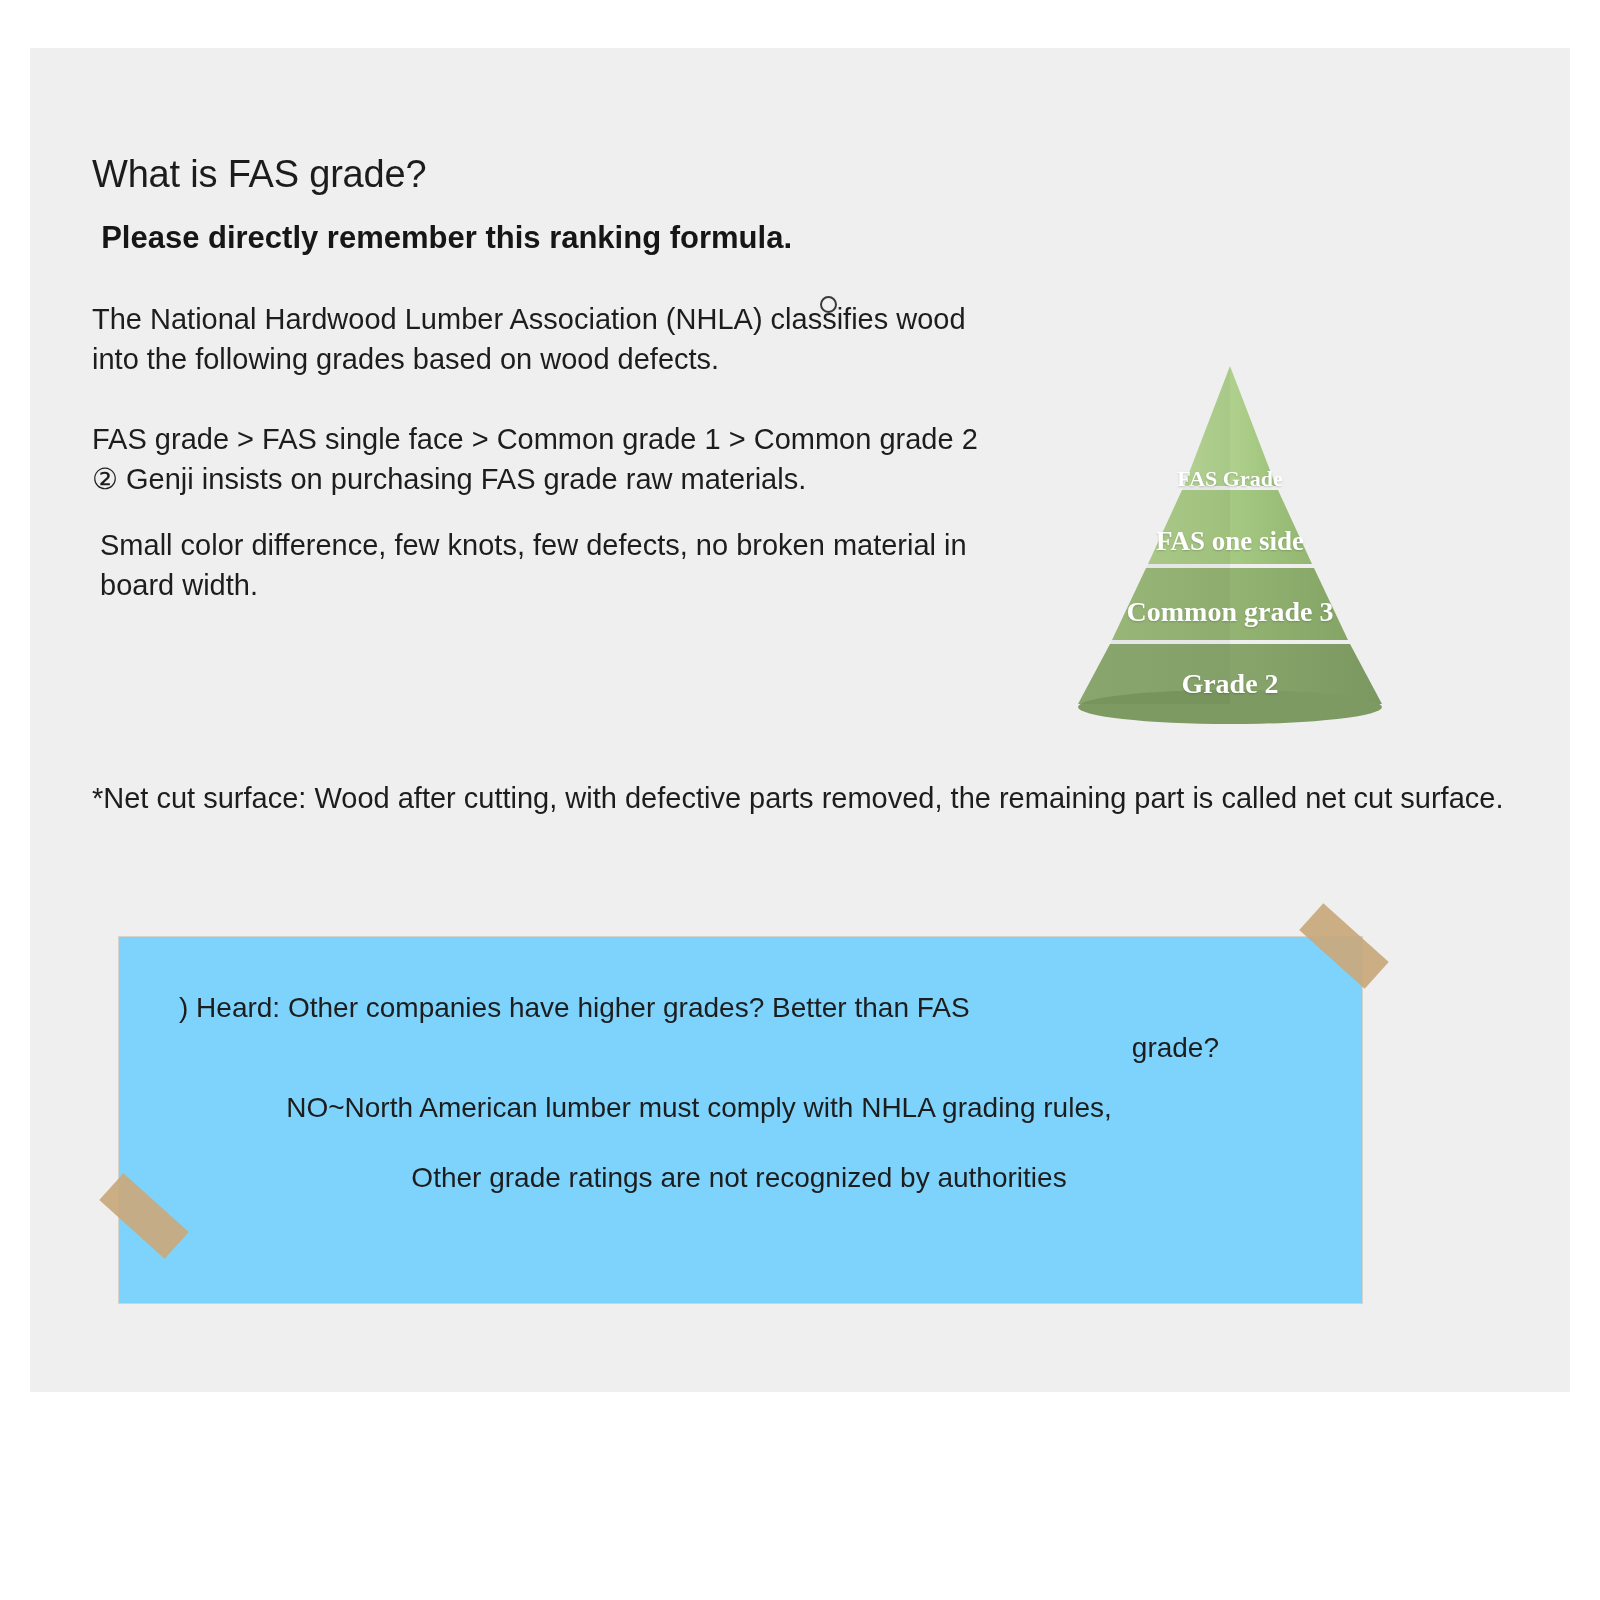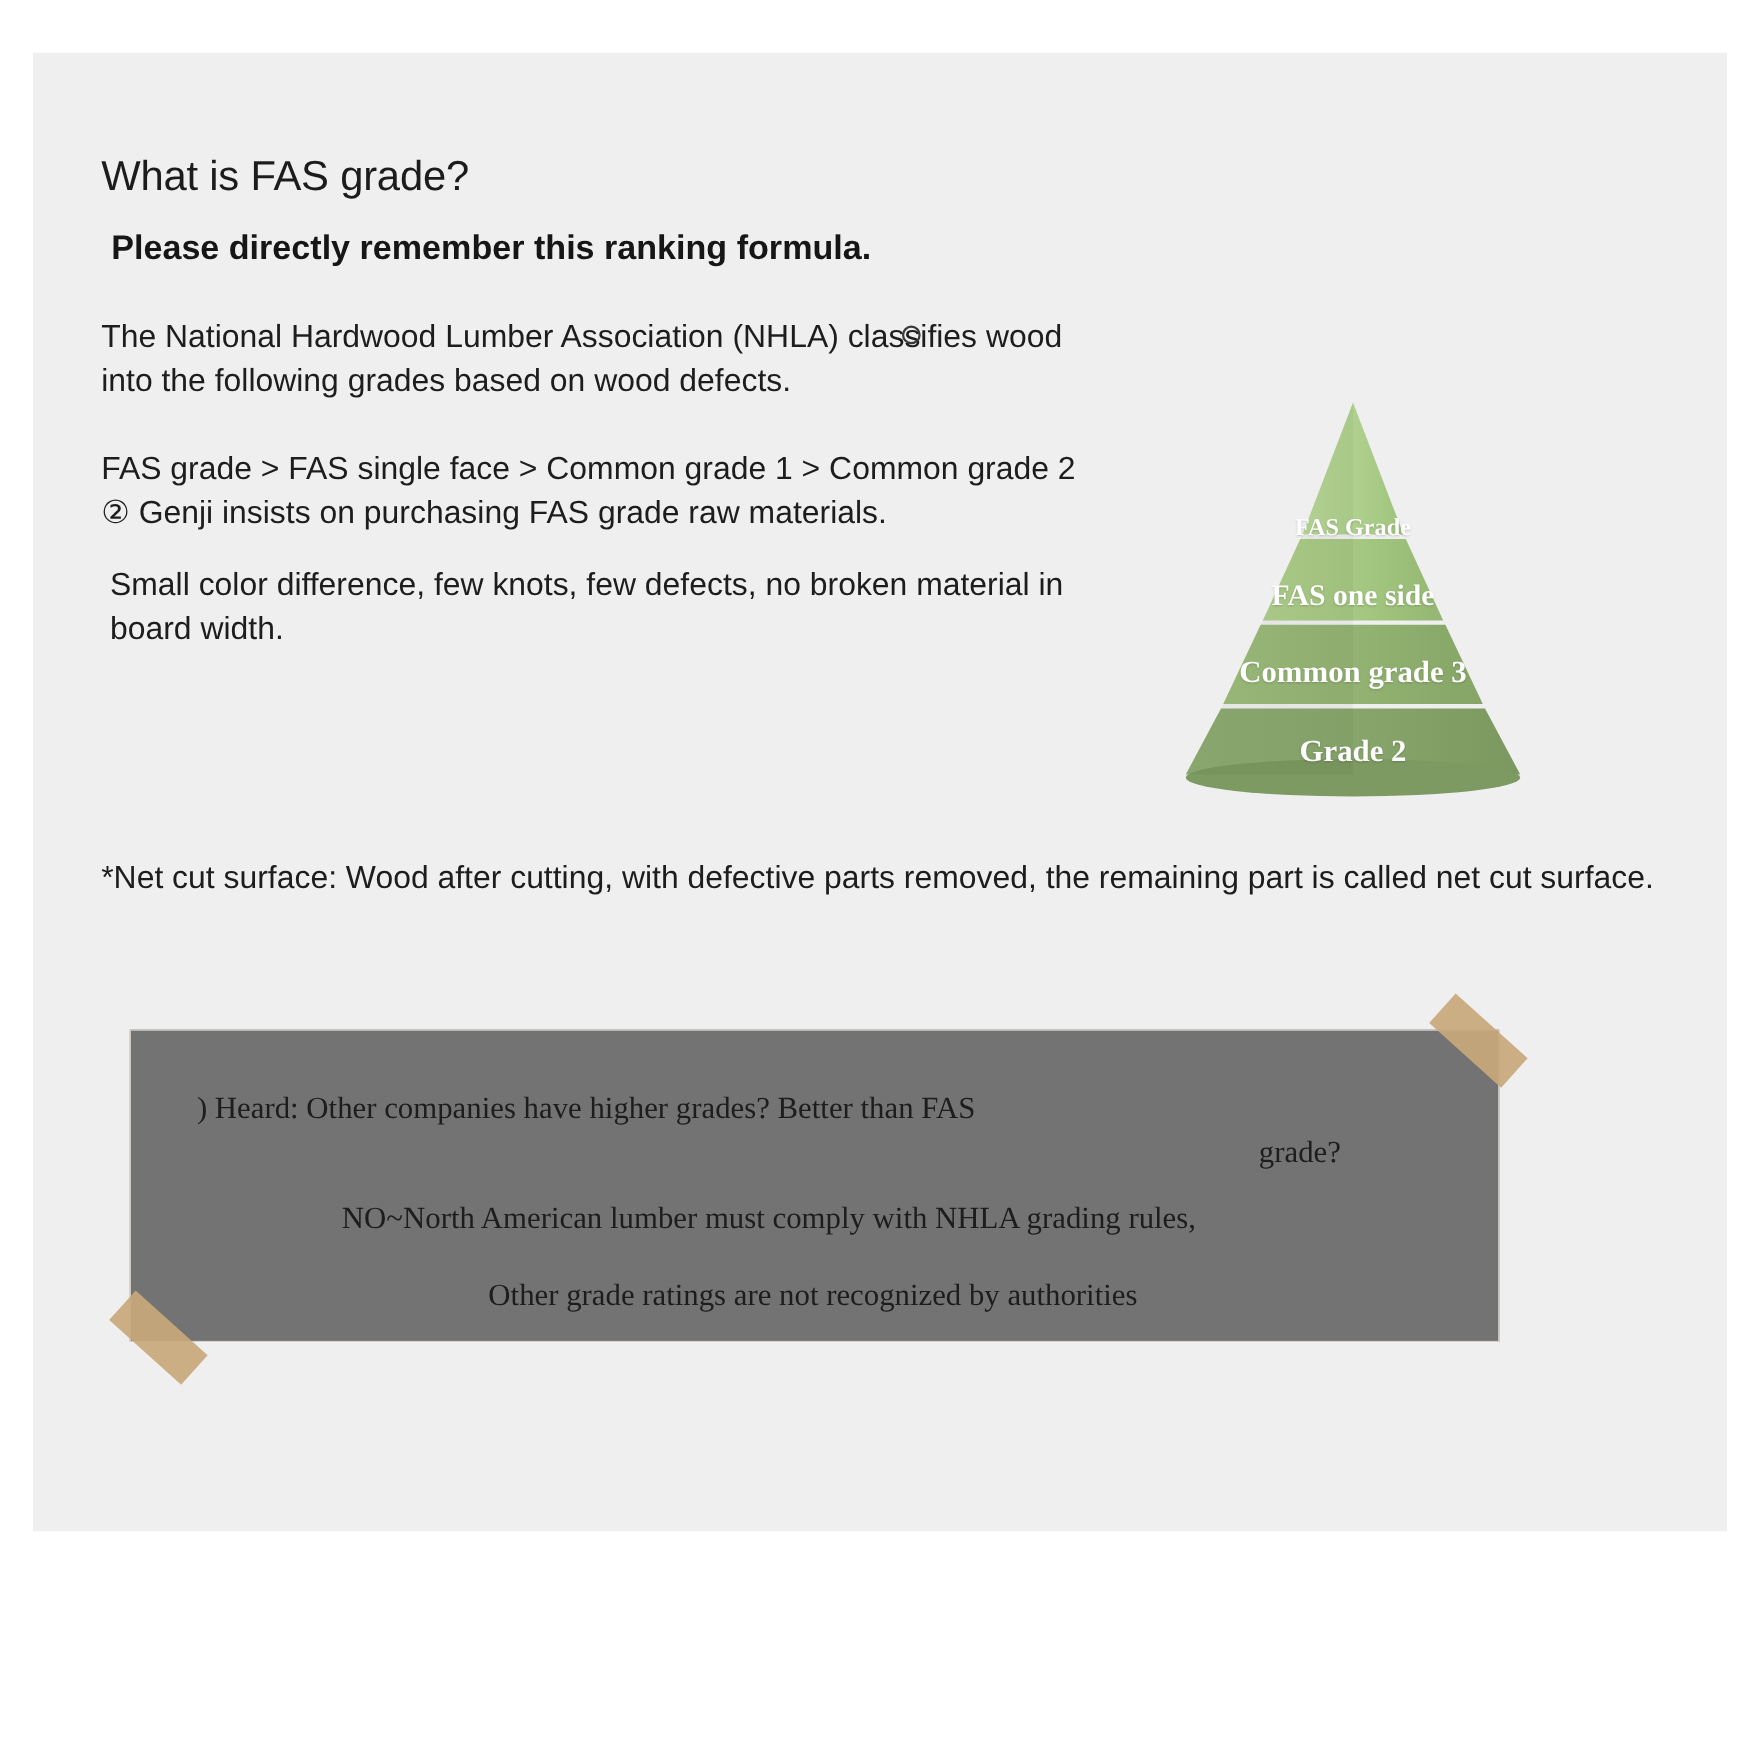--- a/index.html
+++ b/index.html
@@ -21,21 +21,21 @@
     width: 1540px;
     height: 1344px;
     background: #efefef;
     overflow: hidden;
   }
 
   
   .content {
     position: absolute;
     left: 62px;
-    top: 92px;
+    top: 105px;
     width: 900px;
   }
 
   .title {
     font-size: 38px;
     color: #1c1c1c;
     letter-spacing: -0.2px;
     margin: 0 0 22px 0;
     font-weight: 400;
   }
@@ -114,25 +114,24 @@
   .pyr-l1 { top: 168px; font-size: 27px; }
   .pyr-l2 { top: 238px; font-size: 28px; }
   .pyr-l3 { top: 310px; font-size: 28px; }
 
   
   .taped-box {
     position: absolute;
     left: 88px;
     top: 888px;
     width: 1245px;
-    height: 284px;
-    background: #737373;
+    height: 368px;
+    background: #7dd3fc;
     border: 1px solid #d8d2cb;
     box-sizing: border-box;
-    font-family: Liberation Serif, serif;
   }
   .tape {
     position: absolute;
     width: 88px;
     height: 36px;
     background: #c9a87c;
     opacity: 0.92;
   }
   .tape-tr {
     left: 1270px;

